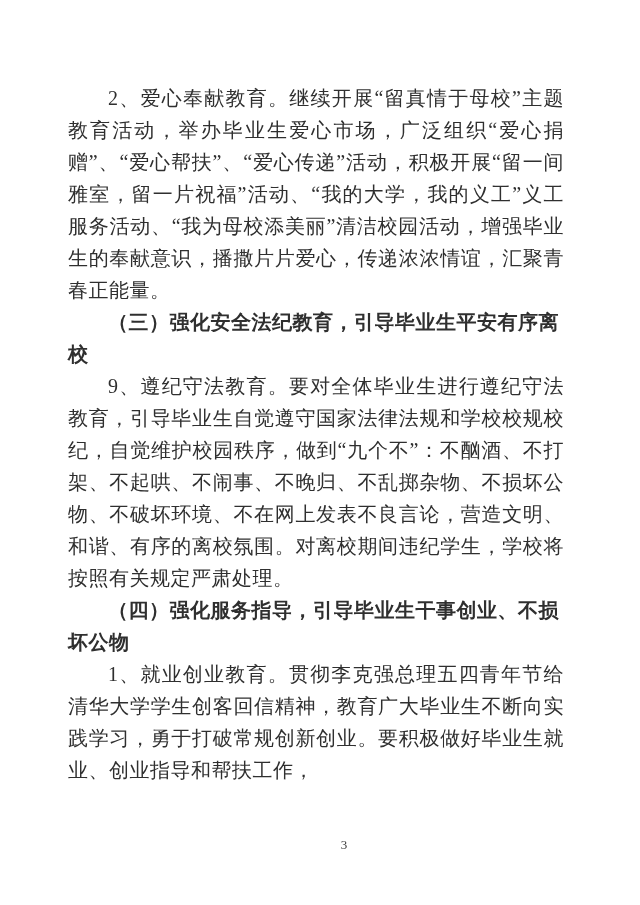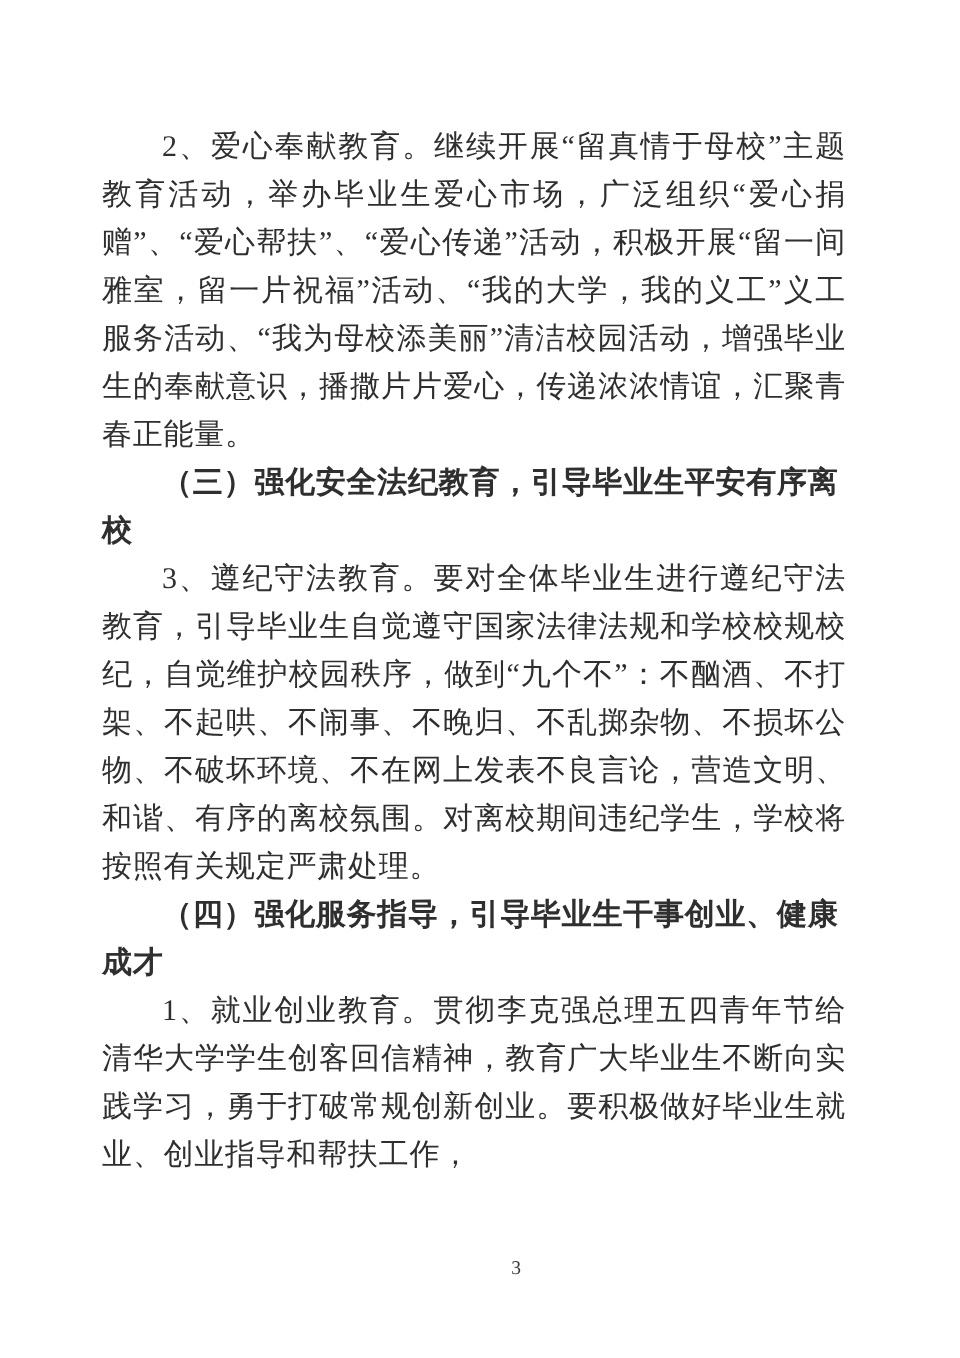--- a/index.html
+++ b/index.html
@@ -48,18 +48,18 @@
     letter-spacing: 0;
   }
 </style>
 </head>
 <body>
 
 <div class="page">
   <div class="text-block">
     <p class="para">2、爱心奉献教育。继续开展“留真情于母校”主题教育活动，举办毕业生爱心市场，广泛组织“爱心捐赠”、“爱心帮扶”、“爱心传递”活动，积极开展“留一间雅室，留一片祝福”活动、“我的大学，我的义工”义工服务活动、“我为母校添美丽”清洁校园活动，增强毕业生的奉献意识，播撒片片爱心，传递浓浓情谊，汇聚青春正能量。</p>
     <p class="para heading">（三）强化安全法纪教育，引导毕业生平安有序离校</p>
-    <p class="para">3、遵纪守法教育。要对全体毕业生进行遵纪守法教育，引导毕业生自觉遵守国家法律法规和学校校规校纪，自觉维护校园秩序，做到“九个不”：不酗酒、不打架、不起哄、不闹事、不晚归、不乱掷杂物、不损坏公物、不破坏环境、不在网上发表不良言论，营造文明、和谐、有序的离校氛围。对离校期间违纪学生，学校将按照有关规定严肃处理。</p>
-    <p class="para heading">（四）强化服务指导，引导毕业生干事创业、健康成才</p>
+    <p class="para">9、遵纪守法教育。要对全体毕业生进行遵纪守法教育，引导毕业生自觉遵守国家法律法规和学校校规校纪，自觉维护校园秩序，做到“九个不”：不酗酒、不打架、不起哄、不闹事、不晚归、不乱掷杂物、不损坏公物、不破坏环境、不在网上发表不良言论，营造文明、和谐、有序的离校氛围。对离校期间违纪学生，学校将按照有关规定严肃处理。</p>
+    <p class="para heading">（四）强化服务指导，引导毕业生干事创业、不损坏公物</p>
     <p class="para">1、就业创业教育。贯彻李克强总理五四青年节给清华大学学生创客回信精神，教育广大毕业生不断向实践学习，勇于打破常规创新创业。要积极做好毕业生就业、创业指导和帮扶工作，</p>
   </div>
   <div class="page-number">3</div>
 </div>
 
 </body></html>

